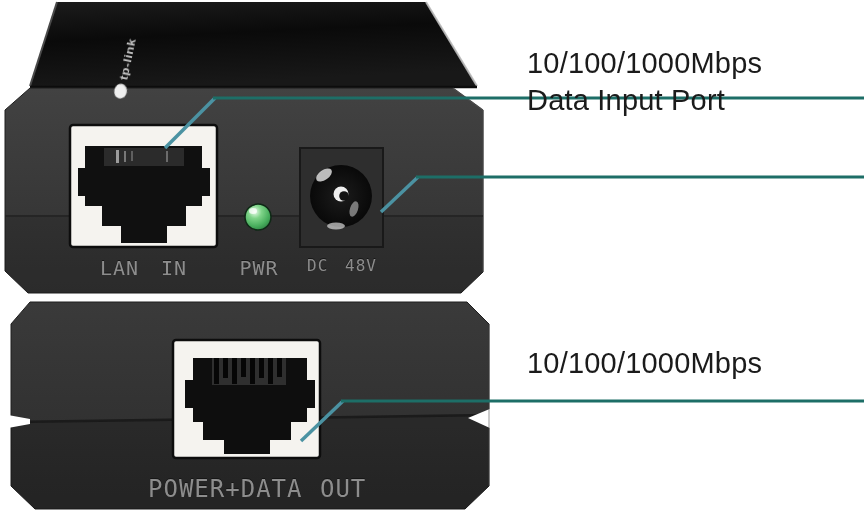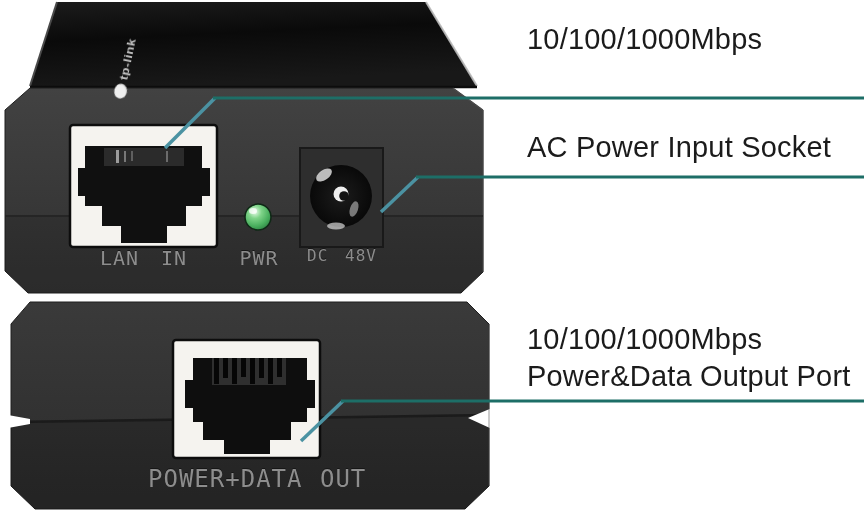--- a/index.html
+++ b/index.html
@@ -5,21 +5,21 @@
   html,body{margin:0;padding:0;background:#ffffff;}
   .stage{
     position:relative;width:864px;height:517px;background:#ffffff;
     overflow:hidden;font-family:"Liberation Sans",sans-serif;
   }
   .stage svg.device{position:absolute;left:0;top:0;width:864px;height:517px;}
   
   .devlabel{
     position:absolute;font-family:"DejaVu Sans Mono",monospace;
     color:#8d8d8d;text-align:center;letter-spacing:1px;
-    text-shadow:0 -1px 0 #161616;white-space:nowrap;
+    text-shadow:0 -1px 0 #161616;white-space:nowrap;margin-top:10px;
   }
   .lbl-lan{left:70px;top:246px;width:147px;font-size:20px;word-spacing:9px;}
   .lbl-pwr{left:228px;top:246px;width:62px;font-size:20px;}
   .lbl-dc{left:296px;top:246px;width:92px;font-size:16px;word-spacing:6px;}
   .lbl-out{left:148px;top:465px;width:194px;font-size:24px;word-spacing:2px;}
   
   .brand{
     position:absolute;left:96px;top:28px;width:70px;height:62px;
     display:flex;align-items:center;gap:4px;
     transform:rotate(-78deg) scaleY(.85);transform-origin:50% 60%;
@@ -29,20 +29,21 @@
   .brand .mark{
     width:15px;height:15px;border-radius:50%;
     background:radial-gradient(circle at 42% 42%,#efefef 55%,#9a9a9a 100%);
     flex:0 0 auto;
   }
   
   .anno{
     position:absolute;left:527px;color:#1b1b1b;
     font:400 29px/37px "Liberation Sans",sans-serif;letter-spacing:.2px;
     white-space:nowrap;
+    margin-top:24px;
   }
   .anno-1{top:21px;}
   .anno-2{top:129px;}
   .anno-3{top:321px;}
 </style>
 </head>
 <body>
 
 <div class="stage">
 
@@ -158,22 +159,19 @@
     <span>tp-link</span>
   </div>
 
   <div class="devlabel lbl-lan">LAN IN</div>
   <div class="devlabel lbl-pwr">PWR</div>
   <div class="devlabel lbl-dc">DC 48V</div>
   <div class="devlabel lbl-out">POWER+DATA OUT</div>
 
   <div class="anno anno-1">
     <div>10/100/1000Mbps</div>
-  </div>
-  <div class="anno anno-2">
-    <div>AC Power Input Socket</div>
+    <div>Data Input Port</div>
   </div>
   <div class="anno anno-3">
     <div>10/100/1000Mbps</div>
-    <div>Power&amp;Data Output Port</div>
   </div>
 
 </div>
 
 </body></html>

